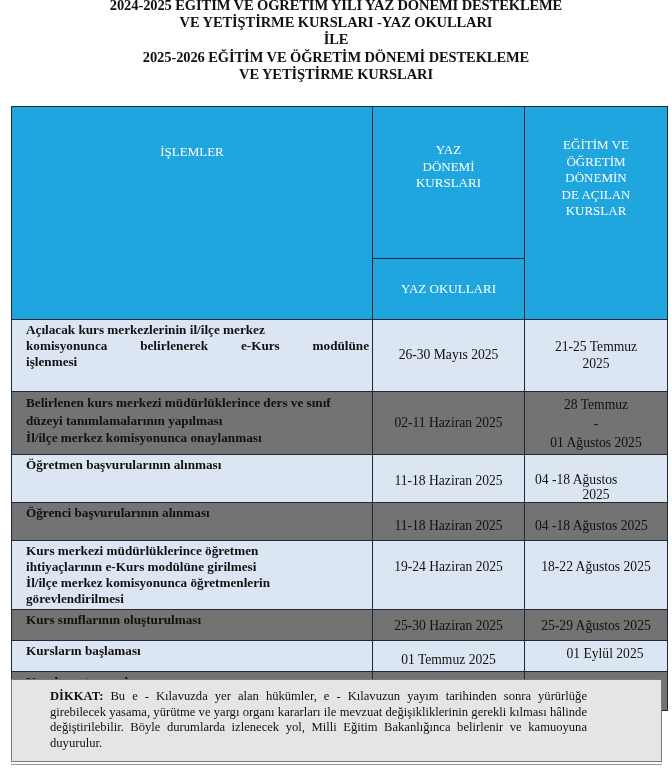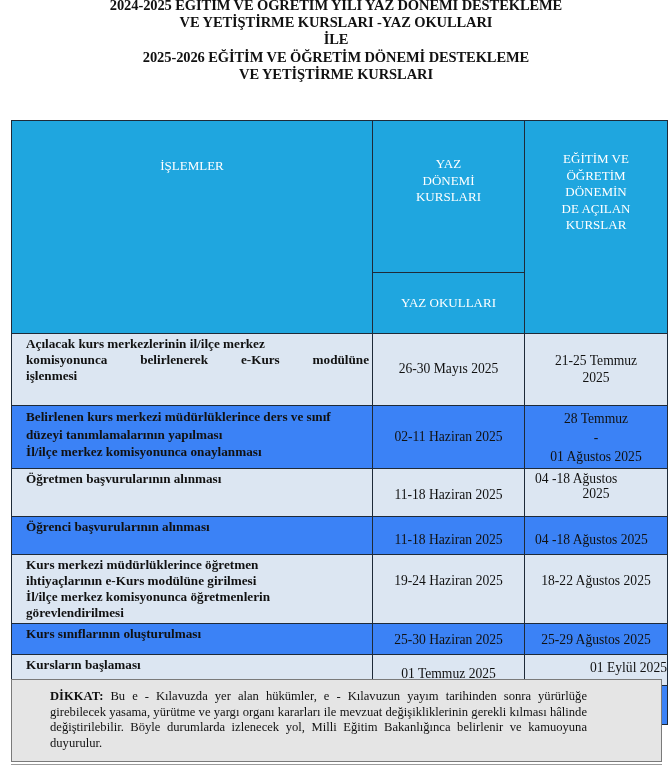--- a/index.html
+++ b/index.html
@@ -1,27 +1,27 @@
 <!DOCTYPE html>
 <html><head>
 <meta charset="utf-8">
 <style>
   html, body { margin: 0; padding: 0; background: #ffffff; }
   body { width: 672px; height: 768px; position: relative; overflow: hidden; font-family: "Liberation Serif", serif; color: #111; }
   .title-block { position: absolute; top: -3px; left: 0; width: 672px; text-align: center; font-weight: bold; font-size: 14.5px; line-height: 17.2px; letter-spacing: -0.1px; }
   .title-block div { white-space: nowrap; }
-  table.cal { position: absolute; left: 11px; top: 120px; width: 656px; border-collapse: collapse; table-layout: fixed; }
+  table.cal { position: absolute; left: 11px; top: 106px; width: 656px; border-collapse: collapse; table-layout: fixed; }
   table.cal td, table.cal th { border: 1.2px solid #1e2a38; padding: 0; }
   .hdr { background: #1fa6df; color: #ffffff; font-weight: normal; font-size: 13px; line-height: 16.5px; text-align: center; vertical-align: top; }
   .hdr-main { padding-top: 37px !important; }
   .hdr-yaz { height: 116px; padding-top: 35px !important; }
   .hdr-okul { height: 60px; vertical-align: middle !important; padding-top: 0 !important; margin-left: 22px; }
   .hdr-egitim { padding-top: 30px !important; }
   .row-shade td { background: #dce6f2; }
-  .row-white td { background: #3b82f6; }
+  .row-white td { background: #737373; }
   td.op { font-weight: bold; font-size: 13.2px; line-height: 16px; padding: 2px 3px 2px 14px !important; vertical-align: top; text-align: left; }
   td.op.justify { text-align: justify; text-align-last: left; }
   td.dt { font-size: 13.6px; line-height: 16.5px; text-align: center; vertical-align: middle; }
   td.dt.lower { vertical-align: bottom; padding-bottom: 6px !important; }
   td.dt.top { vertical-align: top; padding-top: 5px !important; }
   .notice { position: absolute; left: 11px; top: 679px; width: 651px; height: 83px; background: #e5e5e5; border: 1.3px solid #7a7a7a; box-sizing: border-box; padding: 9px 74px 0 38px; font-family: "Liberation Serif", serif; font-size: 12.6px; line-height: 15.6px; text-align: justify; text-align-last: left; color: #111; }
   .notice b { font-weight: bold; }
   .bottom-rule { position: absolute; left: 11px; top: 764px; width: 651px; height: 1px; background: #9a9a9a; }
 </style>
 </head>
@@ -86,21 +86,21 @@
       <div>-</div>
       <div>01 Ağustos 2025</div>
     </td>
   </tr>
 
   <tr class="row-shade" style="height:48px">
     <td class="op" style="padding-top:3px">
       <div>Öğretmen başvurularının alınması</div>
     </td>
     <td class="dt" style="vertical-align:top;padding-top:18px">11-18 Haziran 2025</td>
-    <td class="dt" style="vertical-align:top;padding-top:3px;line-height:14.5px">
+    <td class="dt" style="vertical-align:top;padding-top:18px;line-height:14.5px">
       <div style="text-align:left;padding-left:10px">04 -18 Ağustos</div>
       <div>2025</div>
     </td>
   </tr>
 
   <tr class="row-white" style="height:38px">
     <td class="op" style="padding-top:10px">
       <div>Öğrenci başvurularının alınması</div>
     </td>
     <td class="dt lower">11-18 Haziran 2025</td>
@@ -130,21 +130,21 @@
     <td class="dt lower" style="white-space:nowrap">
       <div>25-29 Ağustos 2025</div>
     </td>
   </tr>
 
   <tr class="row-shade" style="height:31px">
     <td class="op" style="padding-top:7px">
       <div>Kursların başlaması</div>
     </td>
     <td class="dt lower" style="padding-bottom:3px !important">01 Temmuz 2025</td>
-    <td class="dt top" style="padding-top:5px !important;text-align:right;padding-left:18px">
+    <td class="dt top" style="padding-top:5px !important;text-align:center;padding-left:18px">
       <div>01 Eylül 2025</div>
     </td>
   </tr>
 
   <tr class="row-white" style="height:39px">
     <td class="op" style="padding-top:10px">
       <div>Kursların tamamlanması</div>
     </td>
     <td class="dt lower" style="padding-bottom:4px !important">31 Ağustos 2025</td>
     <td class="dt lower" style="padding-bottom:7px !important">

